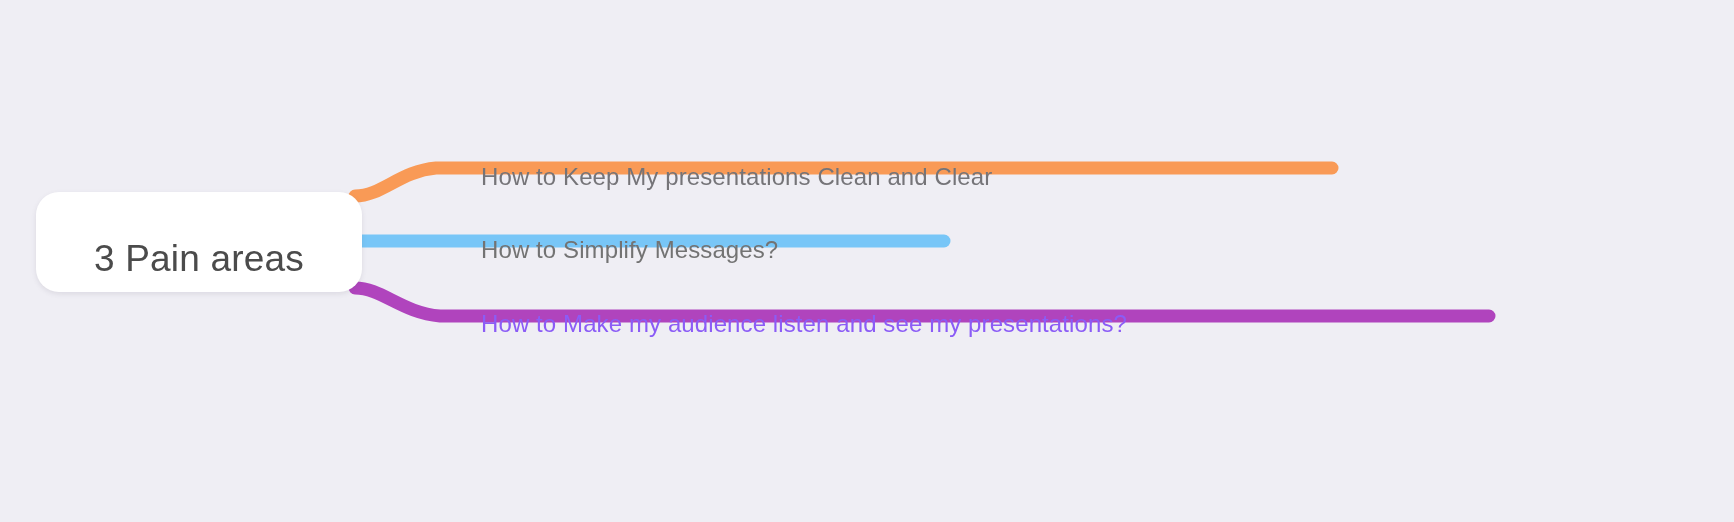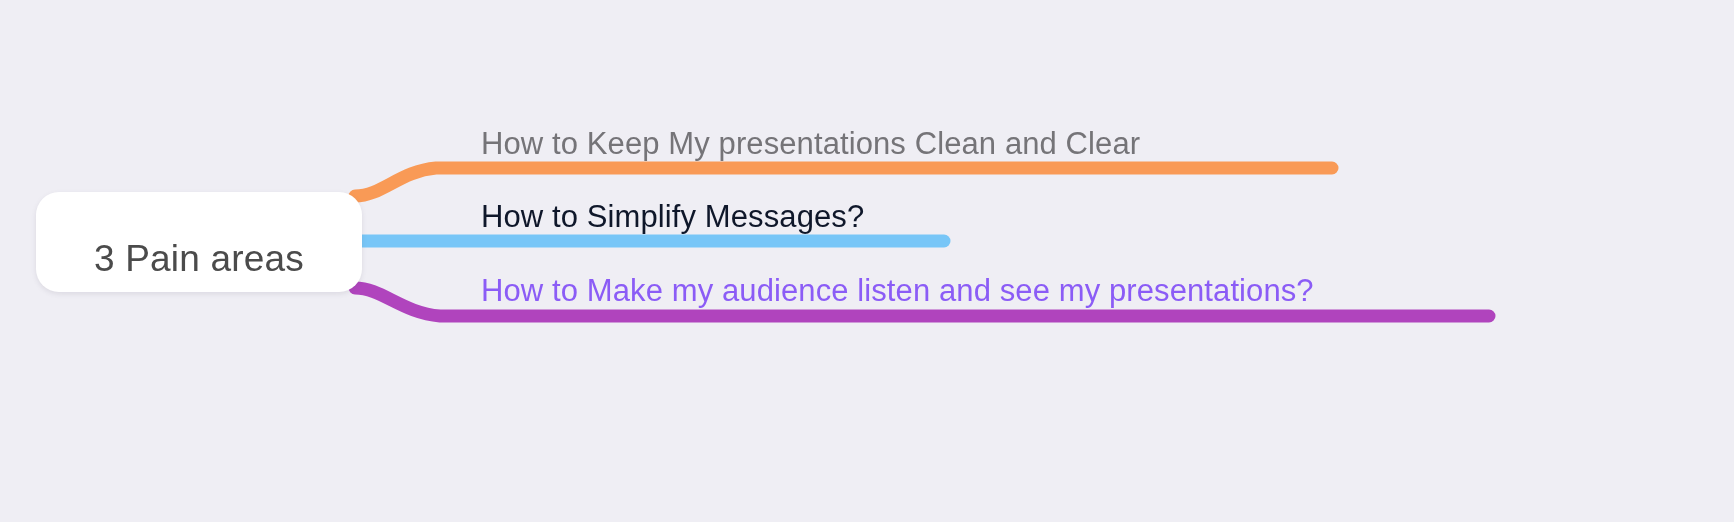--- a/index.html
+++ b/index.html
@@ -48,26 +48,27 @@
   }
   #root-node-label {
     font-size: 37px;
     color: #4b4b4b;
     letter-spacing: 0.2px;
     white-space: nowrap;
     font-weight: 400;
   }
   .branch-label {
     position: absolute;
-    font-size: 31px;
+    font-size: 24px;
     color: #757478;
     white-space: nowrap;
     letter-spacing: 0.1px;
     z-index: 2;
     line-height: 1;
+    margin-top: 37px;
   }
   #branch-label-0 { left: 481px; top: 128px; }
   #branch-label-1 { left: 481px; top: 201px; }
   #branch-label-2 { left: 481px; top: 275px; }
 </style>
 </head>
 <body>
 
 <div id="canvas" style="background: rgb(239, 238, 244);">
 
@@ -75,16 +76,16 @@
     <path class="branch-path" d="M 355 196 C 382 196 400 171 436 168 L 1332 168" stroke="#f99a56" stroke-width="13"></path>
     <path class="branch-path" d="M 362 241 L 944 241" stroke="#78c6f7" stroke-width="13"></path>
     <path class="branch-path" d="M 355 288 C 382 288 402 313 440 316 L 1489 316" stroke="#b044bd" stroke-width="13"></path>
   </svg>
 
   <div id="root-node" style="background: rgb(255, 255, 255);">
     <span id="root-node-label" style="color: rgb(75, 75, 75); margin-top: 33px;">3 Pain areas</span>
   </div>
 
   <div class="branch-label" id="branch-label-0" style="color: rgb(117, 116, 120);">How to Keep My presentations Clean and Clear</div>
-  <div class="branch-label" id="branch-label-1" style="color: #0f172a;">How to Simplify Messages?</div>
+  <div class="branch-label" id="branch-label-1" style="color: #737373;">How to Simplify Messages?</div>
   <div class="branch-label" id="branch-label-2" style="color: #8b5cf6;">How to Make my audience listen and see my presentations?</div>
 
 </div>
 
 </body></html>

